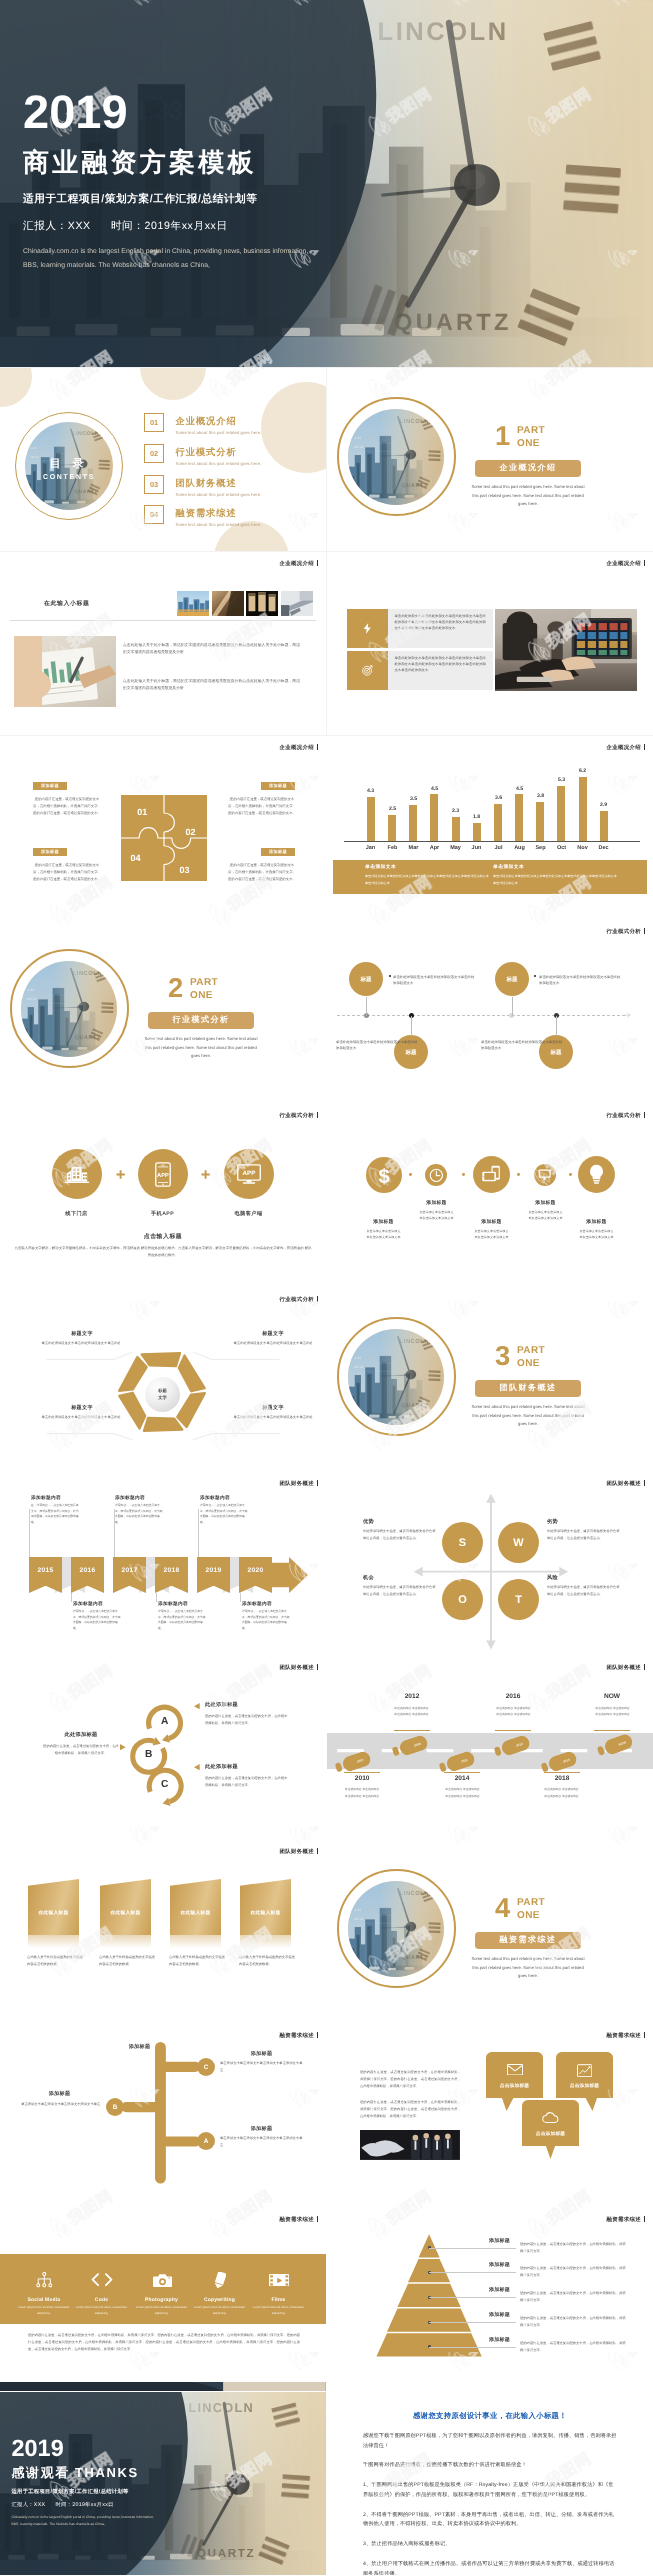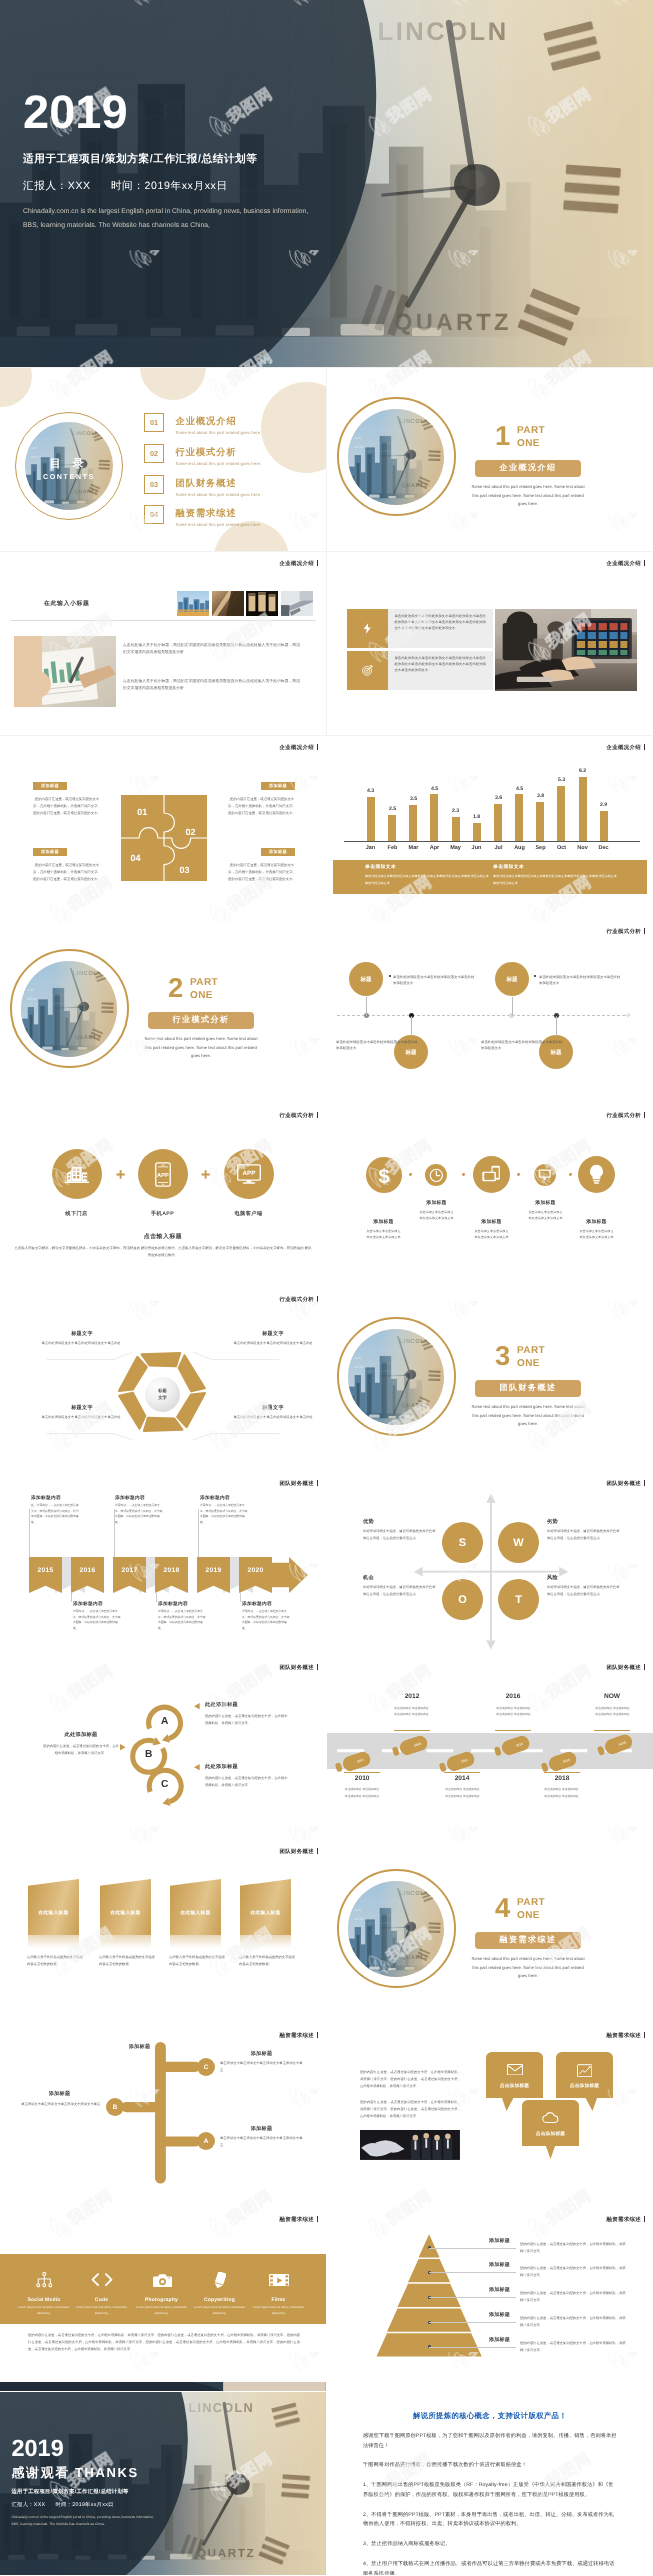--- a/index.html
+++ b/index.html
@@ -196,20 +196,21 @@
    <text x="206" y="58" font-size="44">+12.44</text>
    <text x="196" y="186" font-size="40">-1.33</text>
   </g>
   <path d="M380 152 L414 212 L346 212 Z" fill="#c4d4e0"></path>
  </svg>
  <svg class="cimg" viewBox="0 0 1024 576" preserveAspectRatio="none" style="z-index:3">
    <circle cx="27" cy="150" r="563" fill="#1e2b36" fill-opacity=".84"></circle>
  </svg>
  <div class="txt">
   <h1>2019</h1>
+  <h2>商业融资方案模板</h2>
   <div class="sub">适用于工程项目/策划方案/工作汇报/总结计划等</div>
   <div class="meta">
     <span><span>汇报人：</span><span>XXX</span></span>
     <span><span>时间：</span><span>2019年xx月xx日</span></span>
   </div>
   <div class="en">
     <div>Chinadaily.com.cn is the largest English portal in China, providing news, business information,</div>
     <div>BBS, learning materials. The Website has channels  as China,</div>
   </div>
  </div>
@@ -2032,21 +2033,21 @@
   </div>
   <div class="en">
     <div>Chinadaily.com.cn is the largest English portal in China, providing news, business information,</div>
     <div>BBS, learning materials. The Website has channels  as China,</div>
   </div>
  </div>
 </div>
       </div>
     </div>
     <div class="slide">
- <div style="position:absolute;left:0;top:19px;width:100%;text-align:center;font-size:7.3px;font-weight:700;color:#1a5fb4;letter-spacing:0.4px">解说所提炼的核心概念，支持设计版权产品！</div>
+ <div style="position:absolute;left:0;top:19px;width:100%;text-align:center;font-size:7.3px;font-weight:700;color:#1a5fb4;letter-spacing:0.4px">感谢您支持原创设计事业，在此输入小标题！</div>
  <div style="position:absolute;left:36px;top:40px;width:255px">
         <div style="margin-top:0px;font-size:5.2px;color:#3b3b3b;line-height:1.85;letter-spacing:0.1px">感谢您下载千图网原创PPT模板，为了您和千图网以及原创作者的利益，请勿复制、传播、销售，否则将承担法律责任！</div>
         <div style="margin-top:10.2px;font-size:5.2px;color:#3b3b3b;line-height:1.85;letter-spacing:0.1px">千图网将对作品进行维权，按照传播下载次数的十倍进行索取赔偿金！</div>
         <div style="margin-top:10.2px;font-size:5.2px;color:#3b3b3b;line-height:1.85;letter-spacing:0.1px">1、千图网网站出售的PPT模板是免版权类（RF：Royalty-free）正版受《中华人民共和国著作权法》和《世界版权公约》的保护，作品的所有权、版权和著作权归千图网所有，您下载的是PPT模板使用权。</div>
         <div style="margin-top:10.2px;font-size:5.2px;color:#3b3b3b;line-height:1.85;letter-spacing:0.1px">2、不得将千图网的PPT模版、PPT素材，本身用于再出售，或者出租、出借、转让、分销、发布或者作为礼物供他人使用，不得转授权、出卖、转卖本协议或本协议中的权利。</div>
         <div style="margin-top:10.2px;font-size:5.2px;color:#3b3b3b;line-height:1.85;letter-spacing:0.1px">3、禁止把作品纳入商标或服务标记。</div>
         <div style="margin-top:10.2px;font-size:5.2px;color:#3b3b3b;line-height:1.85;letter-spacing:0.1px">4、禁止用户用下载格式在网上传播作品。或者作品可以让第三方单独付费或共享免费下载、或通过转移电话服务系统传播。</div>
       </div>
 </div>
   </div>

